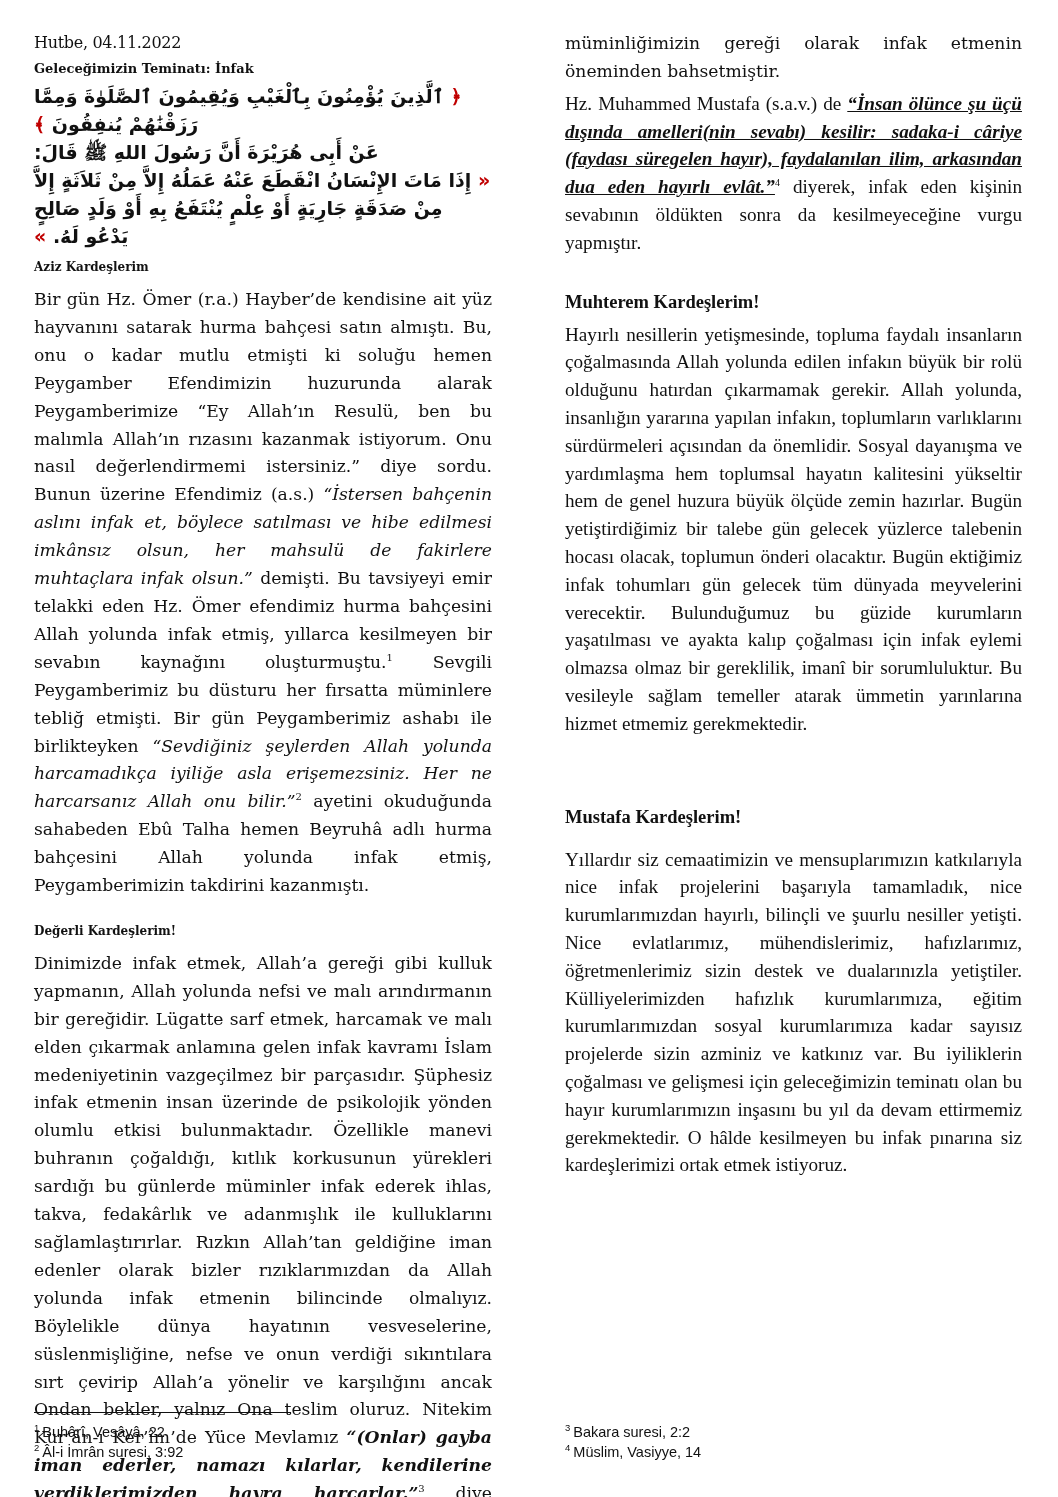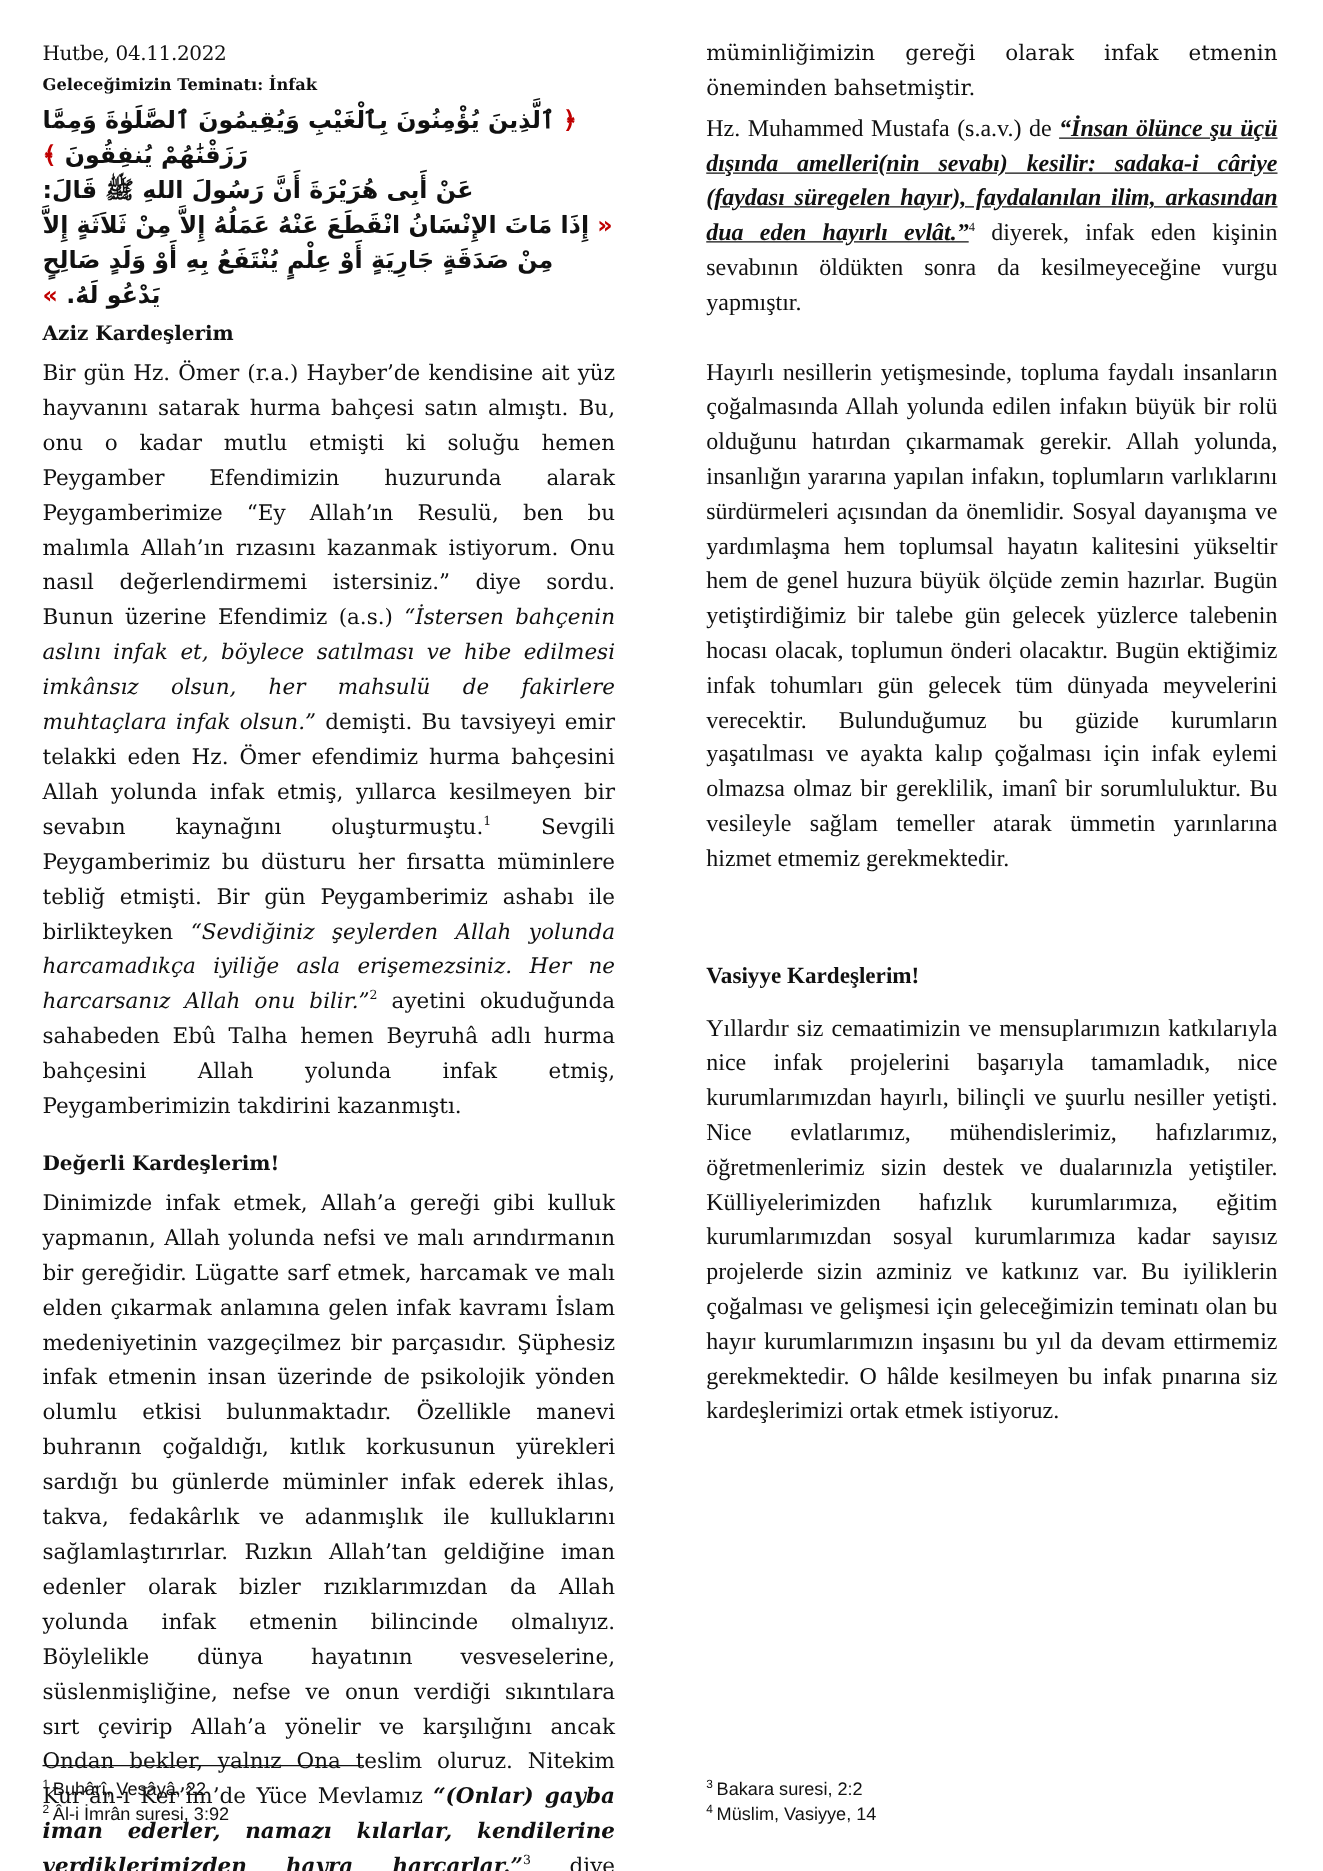--- a/index.html
+++ b/index.html
@@ -6,21 +6,21 @@
     body { width: 1058px; height: 1497px; position: relative; overflow: hidden; color: #111; }
     .page { position: absolute; inset: 0; }
     .col { position: absolute; top: 30px; font-family: "DejaVu Serif", "Liberation Serif", serif; font-size: 17.2px; line-height: 27.9px; }
     .col-left { left: 34px; width: 458px; }
     .col-right { left: 565px; width: 457px; }
     p { margin: 0; text-align: justify; text-align-last: left; }
     .date { font-size: 16px; line-height: 26px; letter-spacing: -0.3px; }
     .title { font-weight: bold; font-size: 13px; line-height: 26px; }
     .arabic { direction: rtl; text-align: left; font-family: "DejaVu Sans", sans-serif; font-weight: bold; font-size: 19px; line-height: 28px; margin: 0; }
     .arabic .bracket { color: #c00000; font-weight: bold; }
-    .heading { font-weight: bold; font-size: 16px; line-height: 26px; margin: 4px 0 6px 0; }
+    .heading { font-weight: bold; font-size: 12px; line-height: 26px; margin: 4px 0 6px 0; }
     .right-heading { font-family: "Liberation Serif", serif; font-size: 18.5px; }
     .para { margin-bottom: 4px; }
     .gap-large { height: 24px; }
     .gap-xl { height: 58px; }
     .gap-sm { height: 10px; }
     em { }
     .bold-italic { font-weight: bold; font-style: italic; }
     sup { font-size: 10px; line-height: 0; vertical-align: super; }
     .right-body { font-family: "Liberation Serif", "DejaVu Serif", serif; font-size: 19.2px; line-height: 27.8px; }
     .right-body .bold-italic { font-family: "Liberation Serif", serif; text-decoration: underline; }
@@ -68,24 +68,25 @@
   </div>
 
   <div class="col col-right">
     <p class="para">müminliğimizin gereği olarak infak etmenin öneminden bahsetmiştir.</p>
 
     <p class="para right-body" style="margin-top:4px;">
       <span>Hz. Muhammed Mustafa (s.a.v.) de </span><span class="bold-italic">“İnsan ölünce şu üçü dışında amelleri(nin sevabı) kesilir: sadaka-i câriye (faydası süregelen hayır), faydalanılan ilim, arkasından dua eden hayırlı evlât.”</span><sup>4</sup><span> diyerek, infak eden kişinin sevabının öldükten sonra da kesilmeyeceğine vurgu yapmıştır.</span>
     </p>
 
     <div class="gap-large"></div>
+    <div class="heading right-heading">Muhterem Kardeşlerim!</div>
     <p class="para right-body">Hayırlı nesillerin yetişmesinde, topluma faydalı insanların çoğalmasında Allah yolunda edilen infakın büyük bir rolü olduğunu hatırdan çıkarmamak gerekir. Allah yolunda, insanlığın yararına yapılan infakın, toplumların varlıklarını sürdürmeleri açısından da önemlidir. Sosyal dayanışma ve yardımlaşma hem toplumsal hayatın kalitesini yükseltir hem de genel huzura büyük ölçüde zemin hazırlar. Bugün yetiştirdiğimiz bir talebe gün gelecek yüzlerce talebenin hocası olacak, toplumun önderi olacaktır. Bugün ektiğimiz infak tohumları gün gelecek tüm dünyada meyvelerini verecektir. Bulunduğumuz bu güzide kurumların yaşatılması ve ayakta kalıp çoğalması için infak eylemi olmazsa olmaz bir gereklilik, imanî bir sorumluluktur. Bu vesileyle sağlam temeller atarak ümmetin yarınlarına hizmet etmemiz gerekmektedir.</p>
 
     <div class="gap-xl"></div>
-    <div class="heading right-heading">Vasiyye Kardeşlerim!</div>
+    <div class="heading right-heading">Mustafa Kardeşlerim!</div>
     <div class="gap-sm"></div>
     <p class="para right-body">Yıllardır siz cemaatimizin ve mensuplarımızın katkılarıyla nice infak projelerini başarıyla tamamladık, nice kurumlarımızdan hayırlı, bilinçli ve şuurlu nesiller yetişti. Nice evlatlarımız, mühendislerimiz, hafızlarımız, öğretmenlerimiz sizin destek ve dualarınızla yetiştiler. Külliyelerimizden hafızlık kurumlarımıza, eğitim kurumlarımızdan sosyal kurumlarımıza kadar sayısız projelerde sizin azminiz ve katkınız var. Bu iyiliklerin çoğalması ve gelişmesi için geleceğimizin teminatı olan bu hayır kurumlarımızın inşasını bu yıl da devam ettirmemiz gerekmektedir. O hâlde kesilmeyen bu infak pınarına siz kardeşlerimizi ortak etmek istiyoruz.</p>
   </div>
 
   <div class="footnote-rule"></div>
 
   <div class="footnotes footnotes-left">
     <div><sup>1</sup><span>Buhârî, Vesâyâ, 22</span></div>
     <div><sup>2</sup><span>Âl-i İmrân suresi, 3:92</span></div>
   </div>

